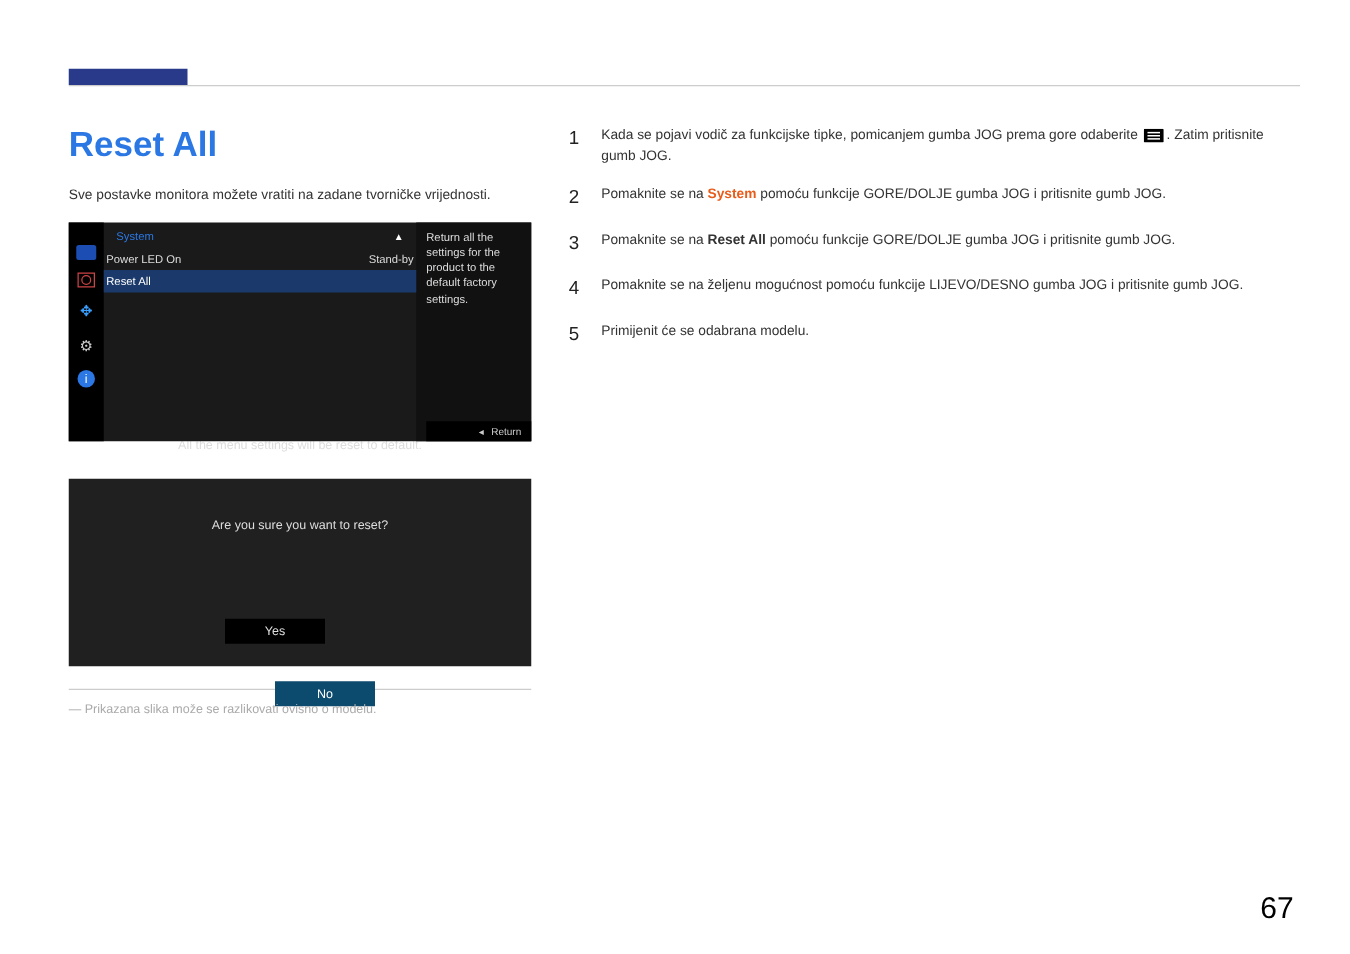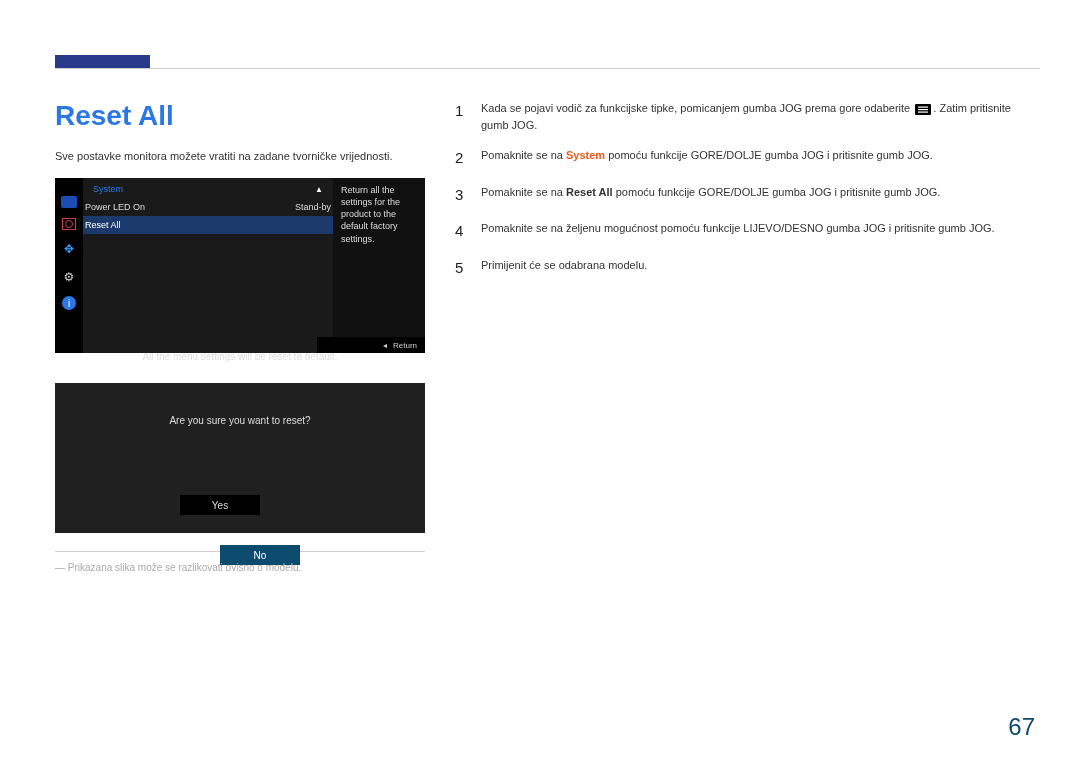--- a/index.html
+++ b/index.html
@@ -99,21 +99,21 @@
   .osd-right {
     width: 92px;
     background: #111;
     padding: 6px 8px;
     font-size: 9px;
     line-height: 1.35;
     color:#ddd;
   }
   .osd-footer {
     position:absolute;bottom:0;right:0;
-    width:108px;height:16px;
+    width:84px;height:16px;
     background:#000;color:#ccc;
     font-size:8px;display:flex;align-items:center;justify-content:flex-end;
     padding-right:8px;gap:6px;
   }
   .osd-footer::before{content:"◂";font-size:8px;}
   
   .dialog-shot {
     margin-top: 30px;
     width: 370px;
     height: 150px;
@@ -133,21 +133,21 @@
   
   h2.sec-title{font-size:18px;font-weight:700;margin-bottom:18px;}
   .steps{list-style:none;}
   .steps li{display:flex;gap:14px;margin-bottom:14px;font-size:11px;line-height:1.5;color:#333;}
   .step-num{font-size:15px;font-weight:400;color:#222;min-width:12px;}
   .step-text{flex:1;}
   .kw-orange{color:#e85c1a;font-weight:600;}
   .kw-bold{font-weight:700;}
   .inline-icon{display:inline-block;vertical-align:middle;margin:0 2px;}
   .inline-icon svg{display:block;}
-  .page-num{position:absolute;bottom:22px;right:45px;font-size:24px;color:#0c4a6e;}
+  .page-num{position:absolute;bottom:22px;right:45px;font-size:24px;color:#000000;}
 </style>
 </head>
 <body>
 
 <div class="top-bar"></div>
 <div class="top-rule"></div>
 
 <div class="page">
   <div class="left-col">
     <h1 class="reset-title">Reset All</h1>

